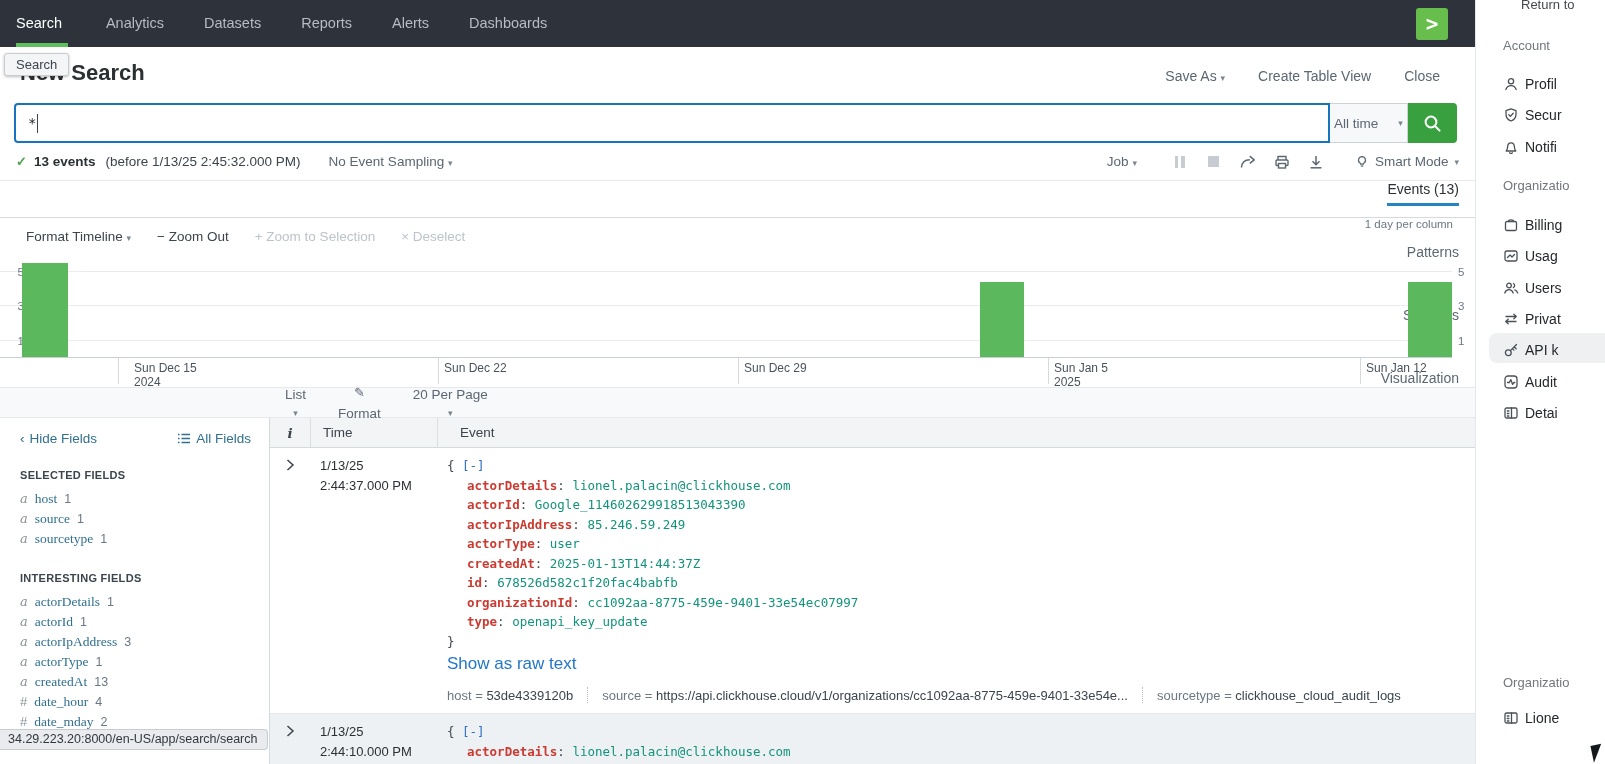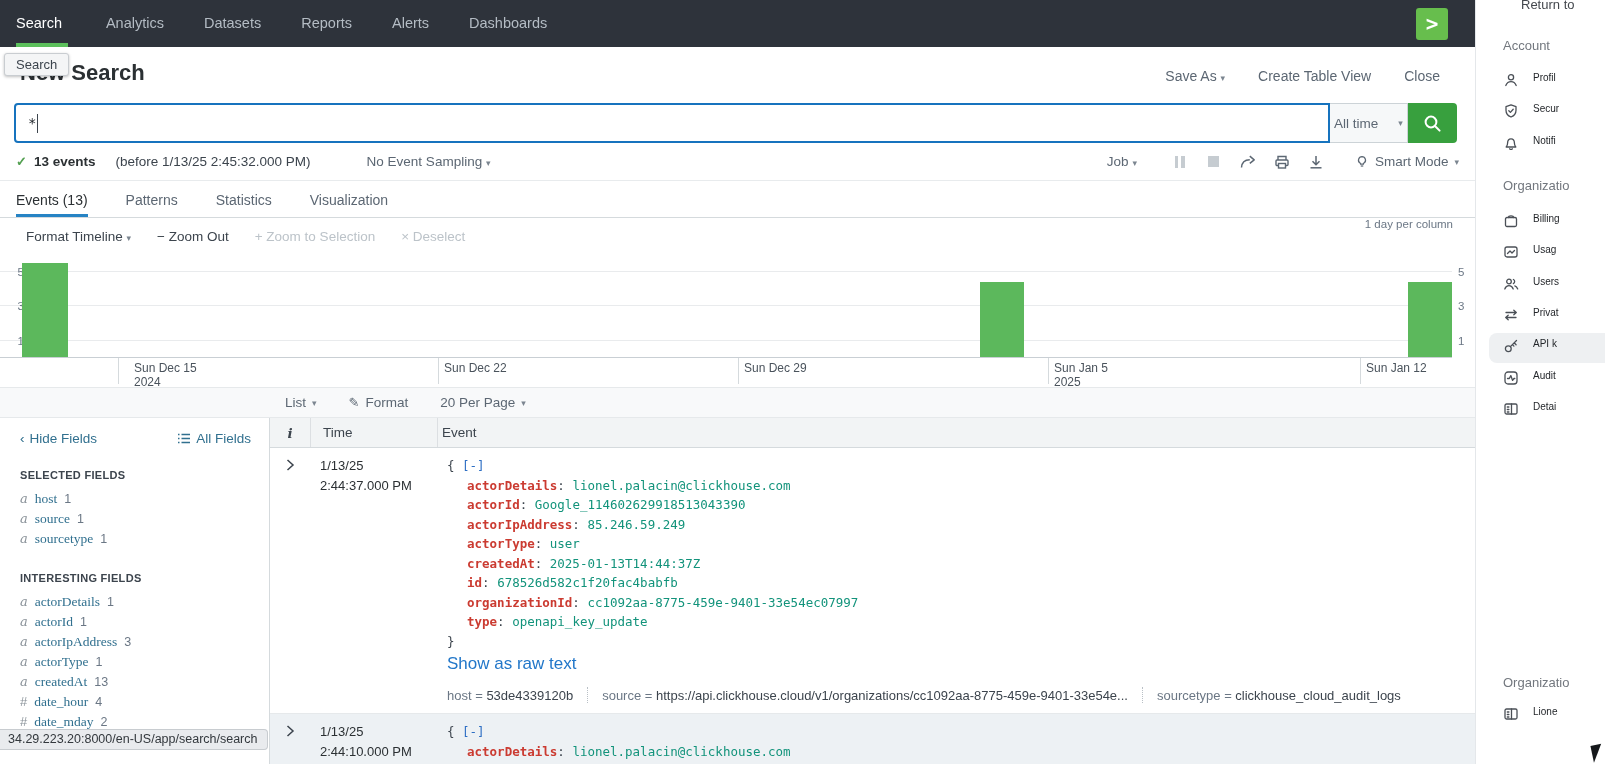--- a/index.html
+++ b/index.html
@@ -34,35 +34,35 @@
                align-items:center; padding-left:12px; font-family:"DejaVu Sans Mono", monospace; font-size:14px; color:#24292e; }
   .caret-bar { display:inline-block; width:1px; height:19px; background:#3c444d; margin-left:1px; }
   .time-picker { width:78px; background:#f6f8f9; border:1px solid #ccd3d7; border-left:none; display:flex;
                  align-items:center; justify-content:center; gap:20px; font-size:13.5px; color:#5c6773; cursor:pointer; }
   .search-btn { width:49px; background:#38a03e; border-radius:0 4px 4px 0; display:flex; align-items:center;
                 justify-content:center; cursor:pointer; }
 
   
   .jobbar { height:37px; display:flex; align-items:center; padding:0 16px 0 16px; font-size:13.5px; }
   .check { color:#53a051; font-weight:bold; margin-right:7px; font-size:13px; }
-  .events-count { font-weight:bold; color:#2b3033; margin-right:20px; }
+  .events-count { font-weight:bold; color:#2b3033; margin-right:10px; }
   .events-range { color:#3c444d; }
-  .sampling { color:#5c6773; margin-left:56px; cursor:pointer; }
+  .sampling { color:#5c6773; margin-left:28px; cursor:pointer; }
   .job-controls { margin-left:auto; display:flex; align-items:center; gap:0; }
   .job-label { color:#5c6773; margin-right:26px; cursor:pointer; }
   .jc-icon { width:34px; display:flex; align-items:center; justify-content:center; cursor:pointer; }
   .pause-bars { display:flex; gap:3px; }
   .pause-bars i { display:block; width:3.5px; height:12px; background:#c6ccd1; }
   .stop-square { width:11px; height:11px; background:#c6ccd1; }
   .smart-mode { display:flex; align-items:center; gap:6px; color:#5c6773; margin-left:22px; cursor:pointer; }
   .dd-caret { font-size:9px; color:#7b8590; }
 
   
   .tabsbar { height:38px; display:flex; align-items:flex-end; padding:0 16px; gap:38px;
-             border-top:1px solid #e8ebed; border-bottom:1px solid #d5dadd; }
+             border-top:1px solid #e8ebed; border-bottom:1px solid #d5dadd;flex-direction:column; }
   .tab { padding-bottom:9px; font-size:14px; color:#5c6773; cursor:pointer; }
   .tab.active { color:#2b3033; border-bottom:3px solid #2683c4; padding-bottom:6px; }
 
   
   .controls { height:36px; display:flex; align-items:center; font-size:13.5px; }
   .ctrl { margin-left:26px; color:#3c444d; cursor:pointer; white-space:nowrap; }
   .ctrl.disabled { color:#bcc3c9; cursor:default; }
   .per-column { margin-left:auto; margin-right:22px; font-size:11.5px; color:#6b7785; align-self:flex-start; }
 
   
@@ -72,42 +72,42 @@
   .baseline { position:absolute; left:0; right:0; bottom:0; height:1px; background:#c9cfd4; }
   .ylabel { position:absolute; font-size:11.5px; color:#6b7785; width:16px; text-align:right; }
   .ylabel.right { text-align:left; }
   .bar { position:absolute; bottom:1px; background:#5cb85c; cursor:pointer; }
   .xtick { position:absolute; top:104px; width:1px; height:26px; background:#d5dadd; }
   .xlabel { position:absolute; top:107px; font-size:12px; color:#4a535c; line-height:14px; padding-left:6px; white-space:nowrap; }
 
   
   .results-bar { height:31px; background:#f8f9fa; border-top:1px solid #e6e9eb; border-bottom:1px solid #e6e9eb;
                  display:flex; align-items:center; padding-left:285px; gap:32px; font-size:13.5px; color:#5c6773; }
-  .rb-item { display:flex; align-items:center; gap:6px; cursor:pointer; white-space:nowrap; }
+  .rb-item { display:flex; align-items:center; gap:6px; cursor:pointer; white-space:nowrap;flex-direction:column; }
   .pencil { font-size:13px; }
 
   
   .content-row { display:flex; height:347px; }
   .fields-panel { width:270px; border-right:1px solid #d5dadd; padding:13px 18px 0 20px; flex-shrink:0; }
   .fp-header { display:flex; justify-content:space-between; font-size:13.5px; color:#31708f; }
   .fp-link { cursor:pointer; display:flex; align-items:center; gap:5px; }
   .fp-section-title { margin-top:23px; font-size:11px; font-weight:bold; color:#3c444d; letter-spacing:.3px; }
   .field-list { margin-top:8px; }
   .field-item { font-size:13.5px; line-height:20px; cursor:pointer; white-space:nowrap; }
   .field-type { font-family:"DejaVu Serif", serif; font-style:italic; color:#8a9299; margin-right:7px; font-size:13px; }
   .field-type.num { font-style:normal; font-family:"Liberation Sans",sans-serif; }
   .field-name { color:#31708f;font-family:Liberation Serif, serif; }
   .field-count { color:#6b7785; margin-left:7px; font-size:12.5px; }
 
   .events-table { flex:1; overflow:hidden; }
   .et-header { height:30px; background:#f2f4f5; border-bottom:1px solid #d5dadd; display:flex; align-items:center;
                font-size:13.5px; color:#3c444d; }
   .col-i { width:40px; text-align:center; font-family:"DejaVu Serif", serif; font-style:italic; font-weight:bold; }
   .col-time { width:127px; padding-left:12px; border-left:1px solid #dcdfe2; align-self:stretch; display:flex; align-items:center; }
-  .col-event { flex:1; padding-left:4px; border-left:1px solid #dcdfe2; align-self:stretch; display:flex; align-items:center; }
+  .col-event { flex:1; padding-left:22px; border-left:1px solid #dcdfe2; align-self:stretch; display:flex; align-items:center; }
   .event-row { display:flex; padding:8px 0 10px 0; border-bottom:1px solid #e6e9eb; }
   .event-row.shaded { background:#edf1f4; }
   .er-expander { width:40px; padding-top:3px; display:flex; justify-content:center; align-items:flex-start; cursor:pointer; }
   .er-time { width:127px; padding-left:10px; font-size:13px; color:#2b3033; line-height:20px; }
   .er-event { flex:1; padding-left:10px; }
   .json { font-family:"DejaVu Sans Mono", monospace; font-size:12.5px; line-height:19.5px; color:#3c444d; }
   .json .indent { padding-left:20px; }
   .json .key { color:#cb3b31; font-weight:bold; }
   .json .val { color:#12937b; }
   .json .toggle { color:#2e6fc4; cursor:pointer; }
@@ -116,21 +116,21 @@
   .meta-item { white-space:nowrap; }
   .meta-item .mk { color:#6b7785; }
   .meta-item .mv { color:#3c444d; }
   .meta-sep { border-left:1px dotted #b9c0c6; height:16px; margin:0 14px; }
 
   
   .right-panel { position:absolute; left:1475px; top:0; width:130px; height:764px; background:#fff;
                  border-left:1px solid #e4e7ea; overflow:hidden; }
   .rp-return { position:absolute; top:-3px; left:45px; font-size:13px; color:#44484e; white-space:nowrap; }
   .rp-label { position:absolute; left:27px; font-size:13px; color:#72777e; white-space:nowrap; }
-  .rp-item { position:absolute; left:27px; display:flex; align-items:flex-start; gap:14px; font-size:10px;
+  .rp-item { position:absolute; left:27px; display:flex; align-items:flex-end; gap:6px; font-size:14px;
              color:#24272b; white-space:nowrap; cursor:pointer; height:20px; }
   .rp-pill { position:absolute; left:13px; width:150px; height:30px; background:#eef0f2; border-radius:8px; }
   .rp-item svg { flex-shrink:0; }
 
   
   .status-bar { position:absolute; left:0; top:729px; z-index:40; background:#e9ebee; border:1px solid #c8ccd0;
                 border-left:none; border-radius:0 4px 4px 0; padding:2px 10px 3px 8px; font-size:12.5px; color:#33383d; }
   .cursor { position:absolute; left:1592px; top:744px; width:0; height:0; z-index:60;
             border-left:11px solid #15181b; border-right:7px solid transparent; border-bottom:17px solid transparent;
             transform:rotate(-12deg); }

